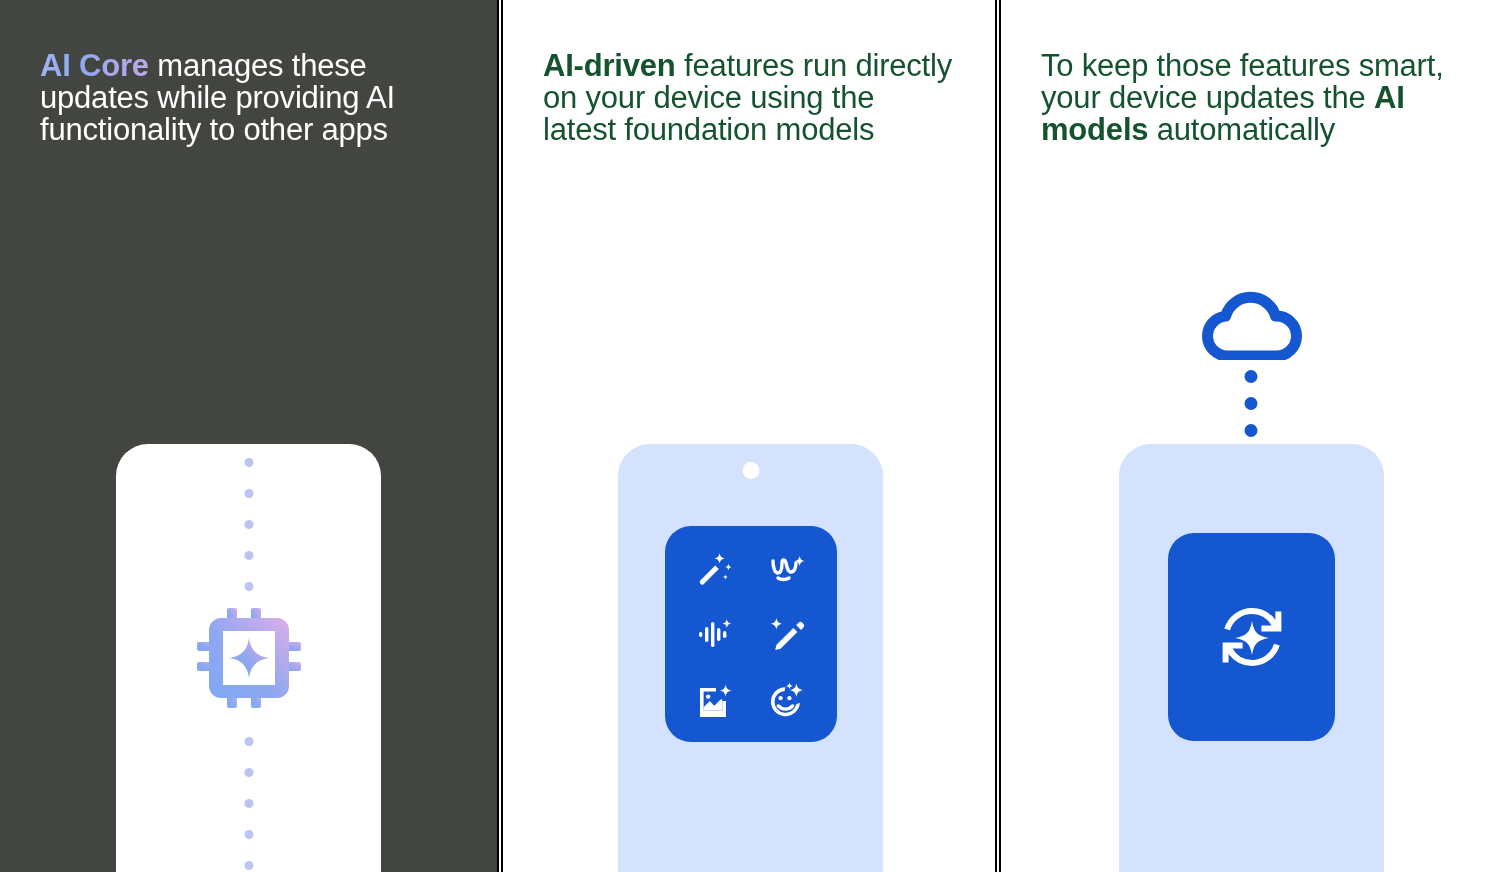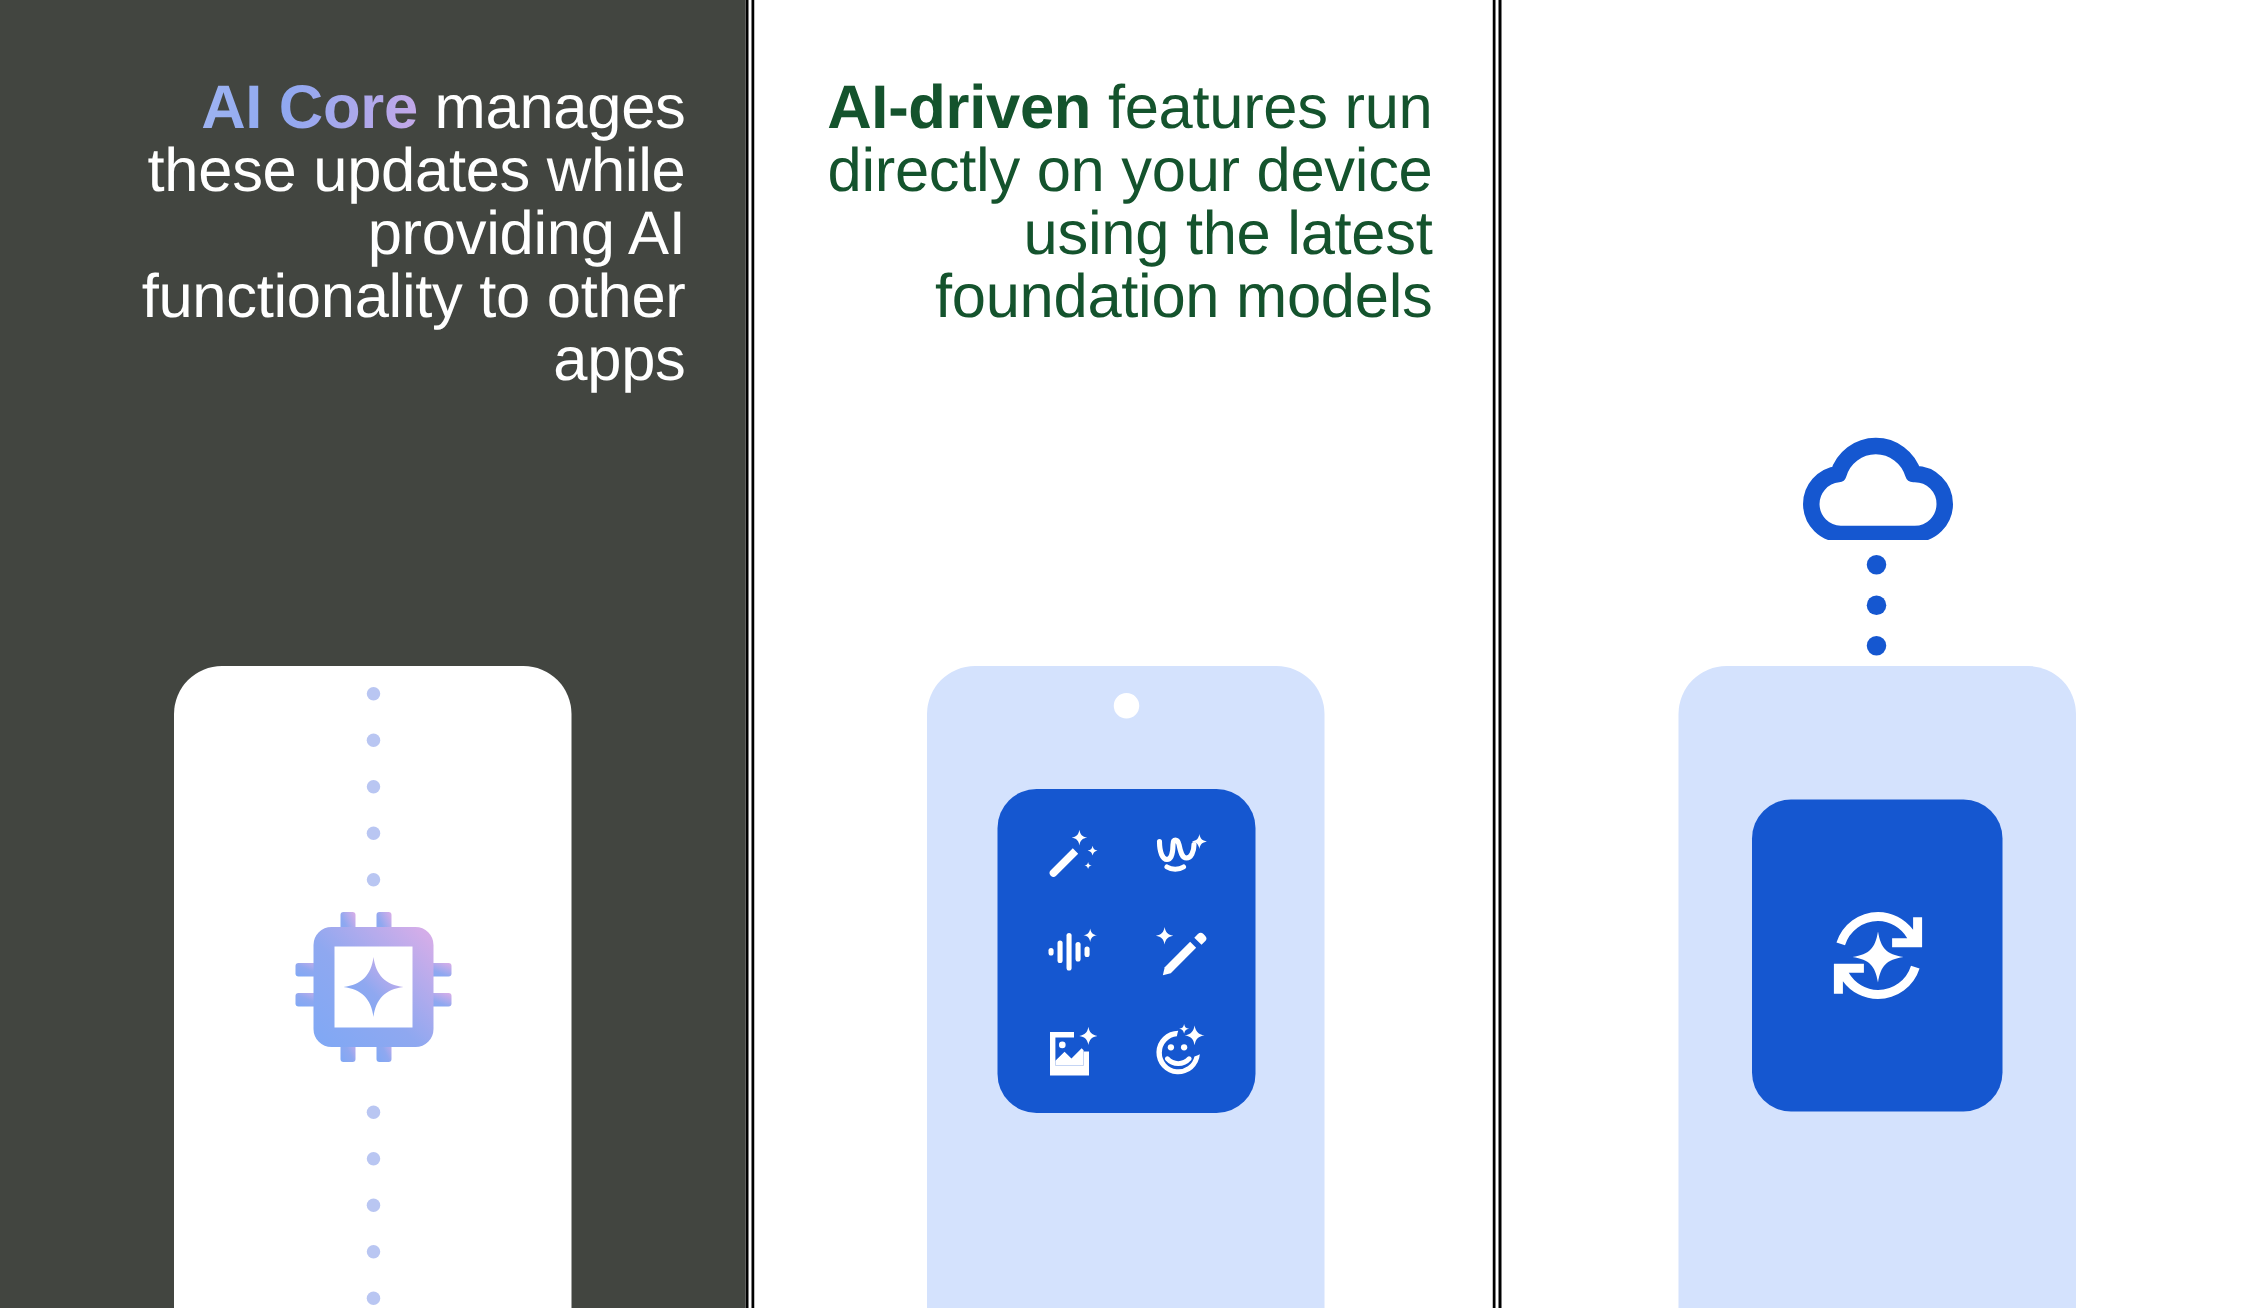--- a/index.html
+++ b/index.html
@@ -43,23 +43,23 @@
     box-sizing: border-box;
     flex: 0 0 auto;
   }
 
   
   .caption {
     position: absolute;
     top: 50px;
     left: 0;
     right: 0;
-    text-align: right;
-    font-size: 41px;
-    line-height: 42px;
+    text-align: left;
+    font-size: 31px;
+    line-height: 32px;
     letter-spacing: -0.2px;
     padding: 0 40px;
     box-sizing: border-box;
   }
   .caption-dark { color: #ffffff; }
   .caption-blue { color: #14532d; }
   .caption b { font-weight: 700; }
   .grad-word {
     font-weight: 700;
     background: linear-gradient(100deg, #9FB4F2 0%, #8FA8F0 38%, #C5A8E8 100%);
@@ -251,20 +251,26 @@
 
   <section class="panel panel-2">
 
     <div class="caption caption-blue">
       <b>AI-driven</b><span> features run directly on your device using the latest foundation models</span>
     </div>
   </section>
 
   <div class="divider"></div>
 
+  <section class="panel panel-3">
+
+    <div class="caption caption-blue">
+      <span>To keep those features smart, your device updates the </span><b>AI models</b><span> automatically</span>
+    </div>
+  </section>
 
   <div class="phone-2"></div>
   <div class="camera-dot" style="left:751px;"></div>
 
   <div class="icon-card">
     <svg class="feat" viewBox="0 0 40 40">
       <g fill="#ffffff">
         <path d="M5.5 33.2 L20.2 18.5 l3.6 3.6 L9.1 36.8 a2.6 2.6 0 0 1 -3.6 0 a2.6 2.6 0 0 1 0 -3.6 z"></path>
         <path d="M24.6 6.2 c.6 3.3 1.9 4.6 5.2 5.2 c-3.3 .6 -4.6 1.9 -5.2 5.2 c-.6 -3.3 -1.9 -4.6 -5.2 -5.2 c3.3 -.6 4.6 -1.9 5.2 -5.2 z"></path>
         <path d="M33.4 16.8 c.4 2.1 1.2 2.9 3.3 3.3 c-2.1 .4 -2.9 1.2 -3.3 3.3 c-.4 -2.1 -1.2 -2.9 -3.3 -3.3 c2.1 -.4 2.9 -1.2 3.3 -3.3 z"></path>

